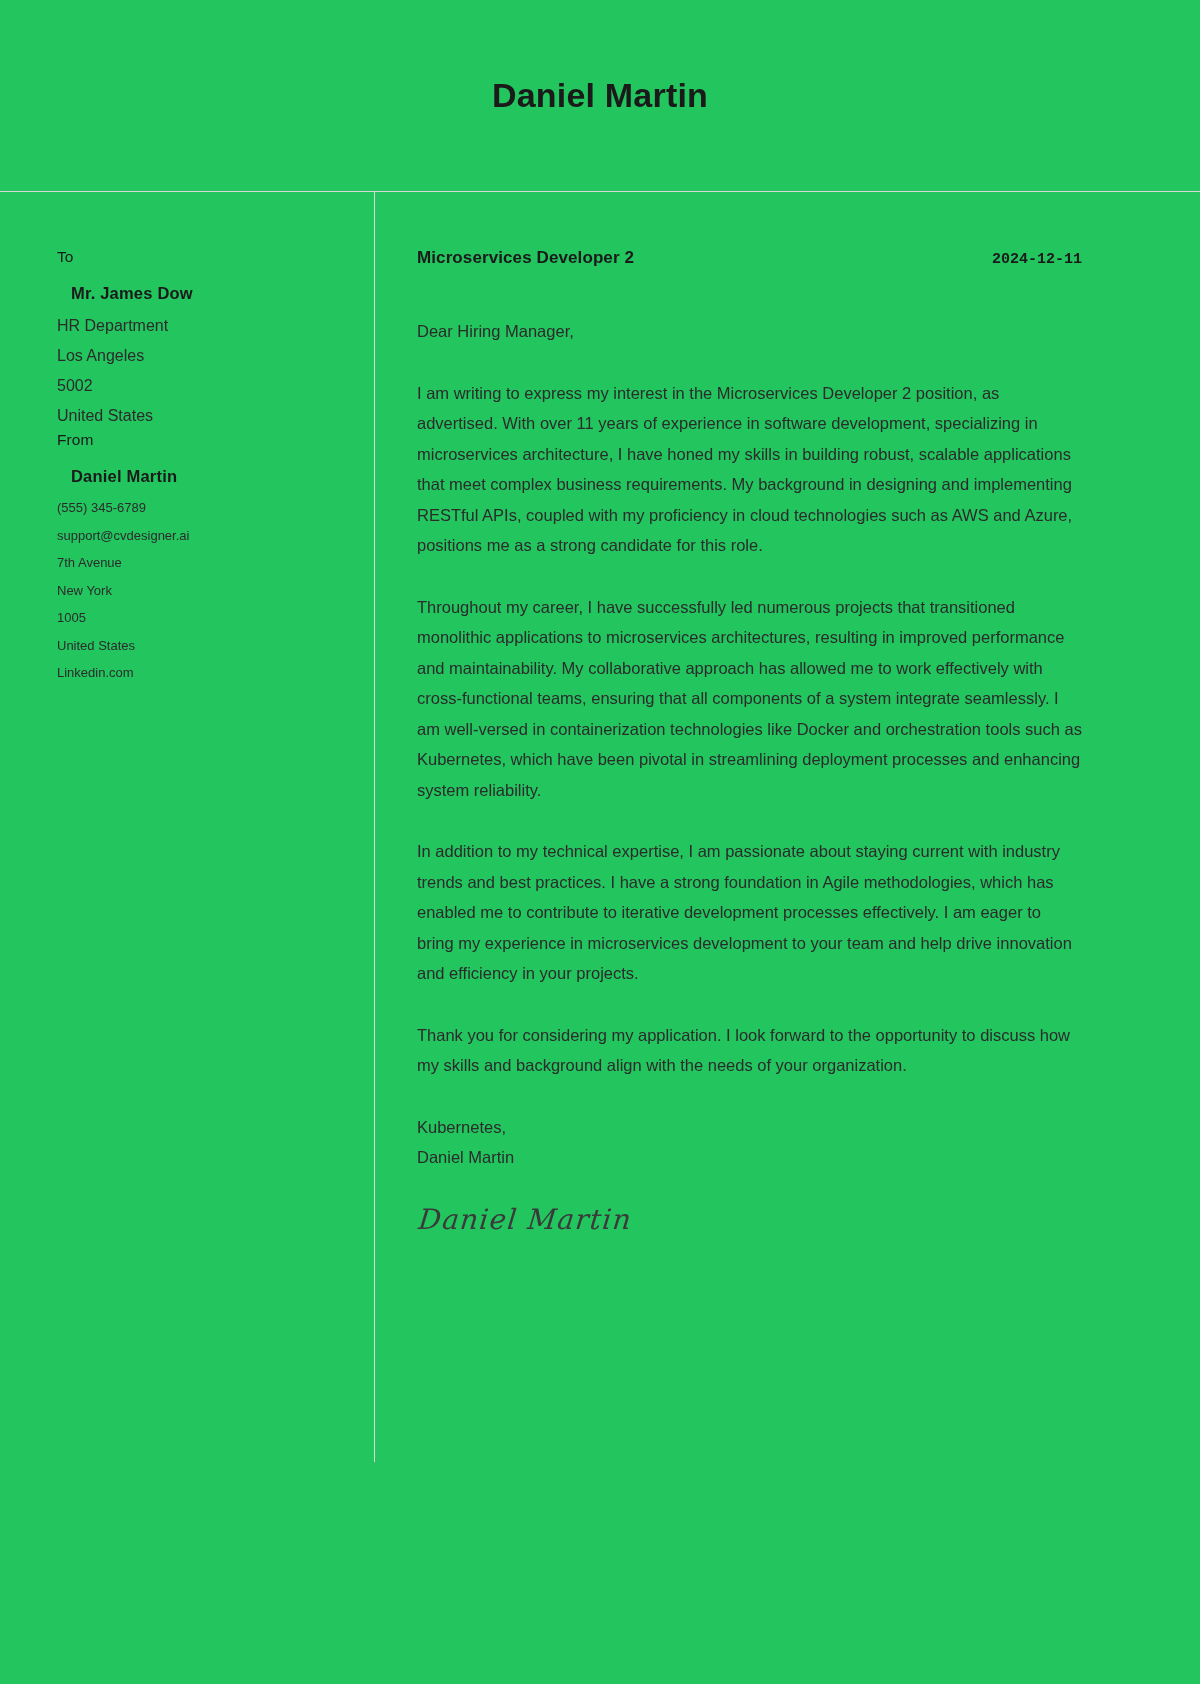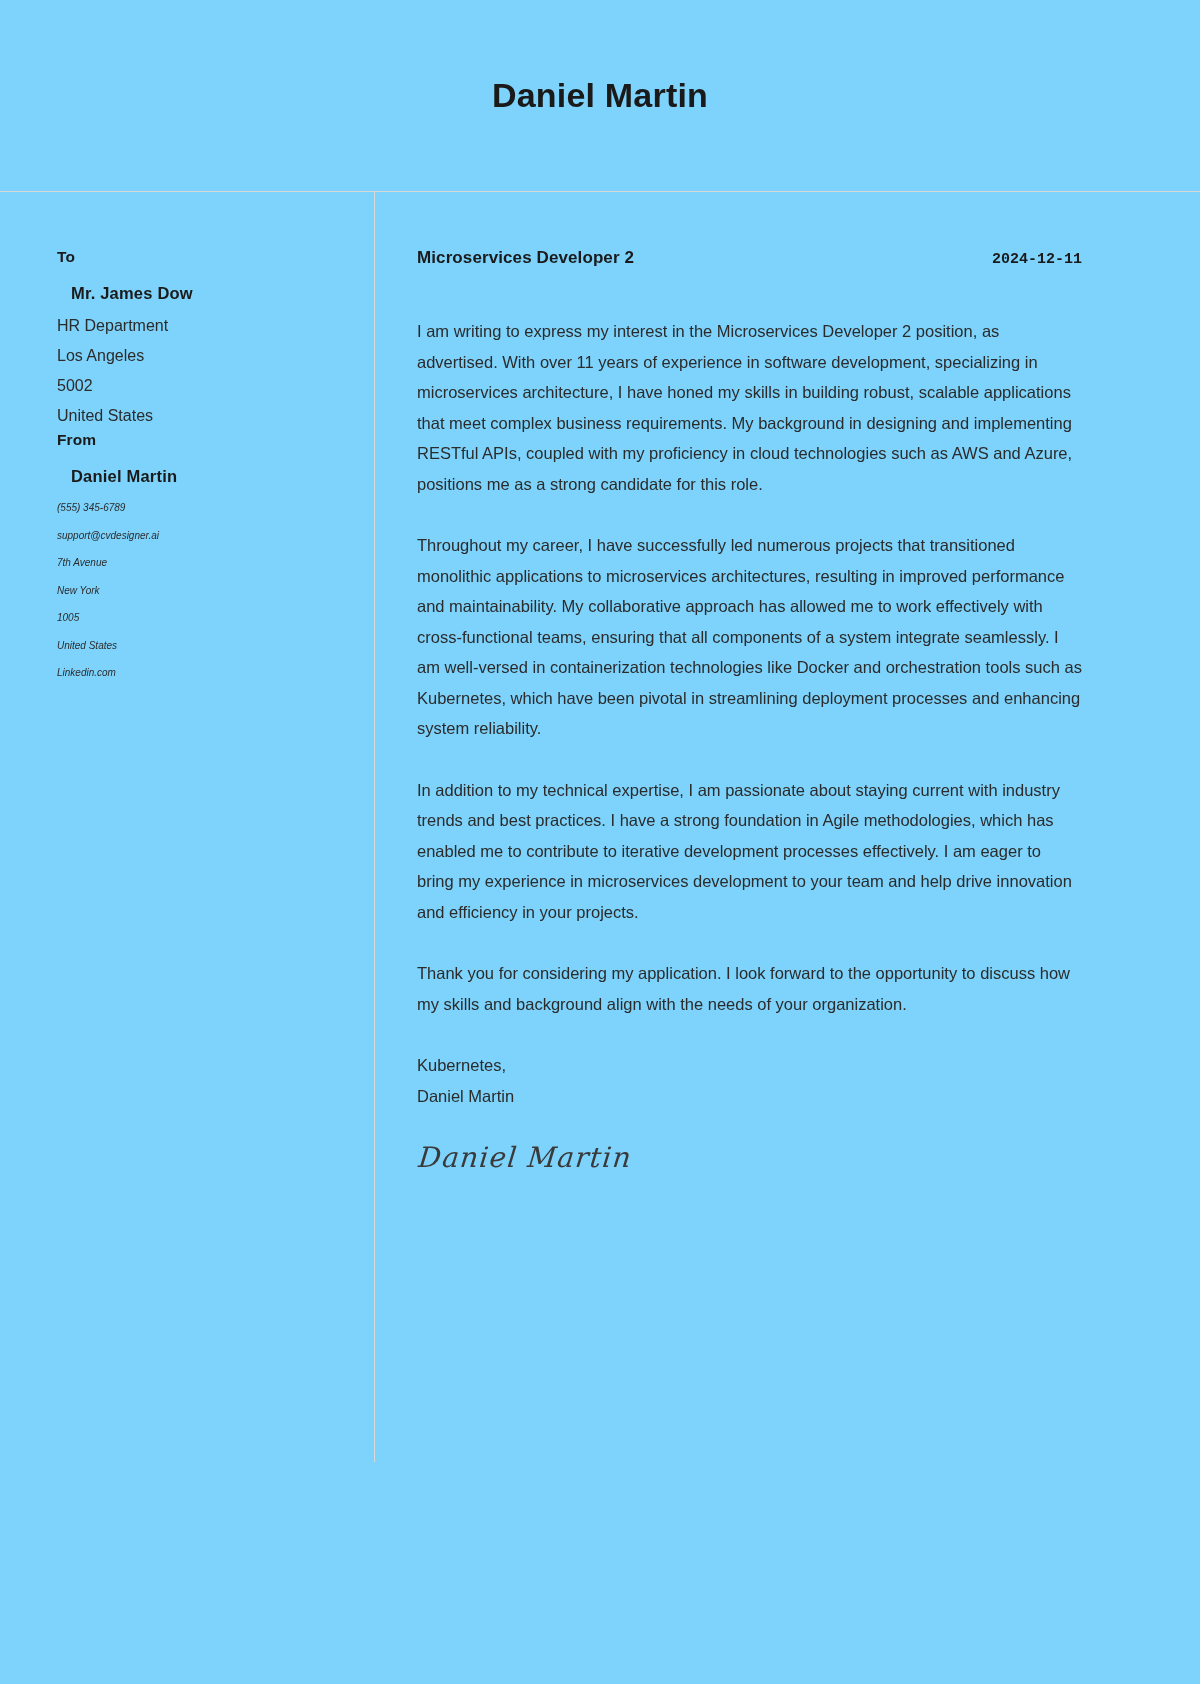--- a/index.html
+++ b/index.html
@@ -12,21 +12,21 @@
     height: 1684px;
     font-family: "Liberation Sans", sans-serif;
     color: #222222;
     -webkit-font-smoothing: antialiased;
   }
   .page {
     position: relative;
     width: 1200px;
     height: 1684px;
     box-sizing: border-box;
-    background: #7dd3fc;
+    background: #22c55e;
     overflow: hidden;
   }
 
   
   .header {
     height: 192px;
     display: flex;
     align-items: center;
     justify-content: center;
     border-bottom: 1px solid #d8d8d8;
@@ -51,21 +51,21 @@
   .sidebar {
     width: 375px;
     box-sizing: border-box;
     padding: 56px 40px 0 57px;
     border-right: 1px solid #d8d8d8;
     min-height: 1270px;
   }
 
   .section-label {
     font-size: 15.5px;
-    font-weight: 700;
+    font-weight: 400;
     color: #1a1a1a;
     margin: 0 0 18px 0;
     letter-spacing: 0.1px;
   }
   .from-label {
   }
   .recipient-name,
   .sender-name {
     font-size: 16.5px;
     font-weight: 700;
@@ -73,25 +73,24 @@
     margin: 0 0 8px 14px;
     letter-spacing: 0.2px;
   }
   .addr-line {
     font-size: 16px;
     line-height: 30px;
     color: #2b2b2b;
     white-space: nowrap;
   }
   .contact-line {
-    font-size: 10px;
+    font-size: 13px;
     line-height: 27.5px;
     color: #2b2b2b;
     white-space: nowrap;
-    font-style: italic;
   }
 
   
   .main {
     flex: 1;
     box-sizing: border-box;
     padding: 56px 118px 0 42px;
   }
 
   .meta-row {
@@ -177,20 +176,21 @@
 
     </aside>
 
     <main class="main">
 
       <div class="meta-row">
         <div class="job-title">Microservices Developer 2</div>
         <div class="letter-date">2024-12-11</div>
       </div>
 
+      <p class="salutation">Dear Hiring Manager,</p>
 
       <p class="para">I am writing to express my interest in the Microservices Developer 2 position, as advertised. With over 11 years of experience in software development, specializing in microservices architecture, I have honed my skills in building robust, scalable applications that meet complex business requirements. My background in designing and implementing RESTful APIs, coupled with my proficiency in cloud technologies such as AWS and Azure, positions me as a strong candidate for this role.</p>
       <p class="para">Throughout my career, I have successfully led numerous projects that transitioned monolithic applications to microservices architectures, resulting in improved performance and maintainability. My collaborative approach has allowed me to work effectively with cross-functional teams, ensuring that all components of a system integrate seamlessly. I am well-versed in containerization technologies like Docker and orchestration tools such as Kubernetes, which have been pivotal in streamlining deployment processes and enhancing system reliability.</p>
       <p class="para">In addition to my technical expertise, I am passionate about staying current with industry trends and best practices. I have a strong foundation in Agile methodologies, which has enabled me to contribute to iterative development processes effectively. I am eager to bring my experience in microservices development to your team and help drive innovation and efficiency in your projects.</p>
       <p class="para">Thank you for considering my application. I look forward to the opportunity to discuss how my skills and background align with the needs of your organization.</p>
 
       <div class="closing-line">Kubernetes,</div>
       <div class="closing-line">Daniel Martin</div>
 
       <div class="signature">Daniel Martin</div>

